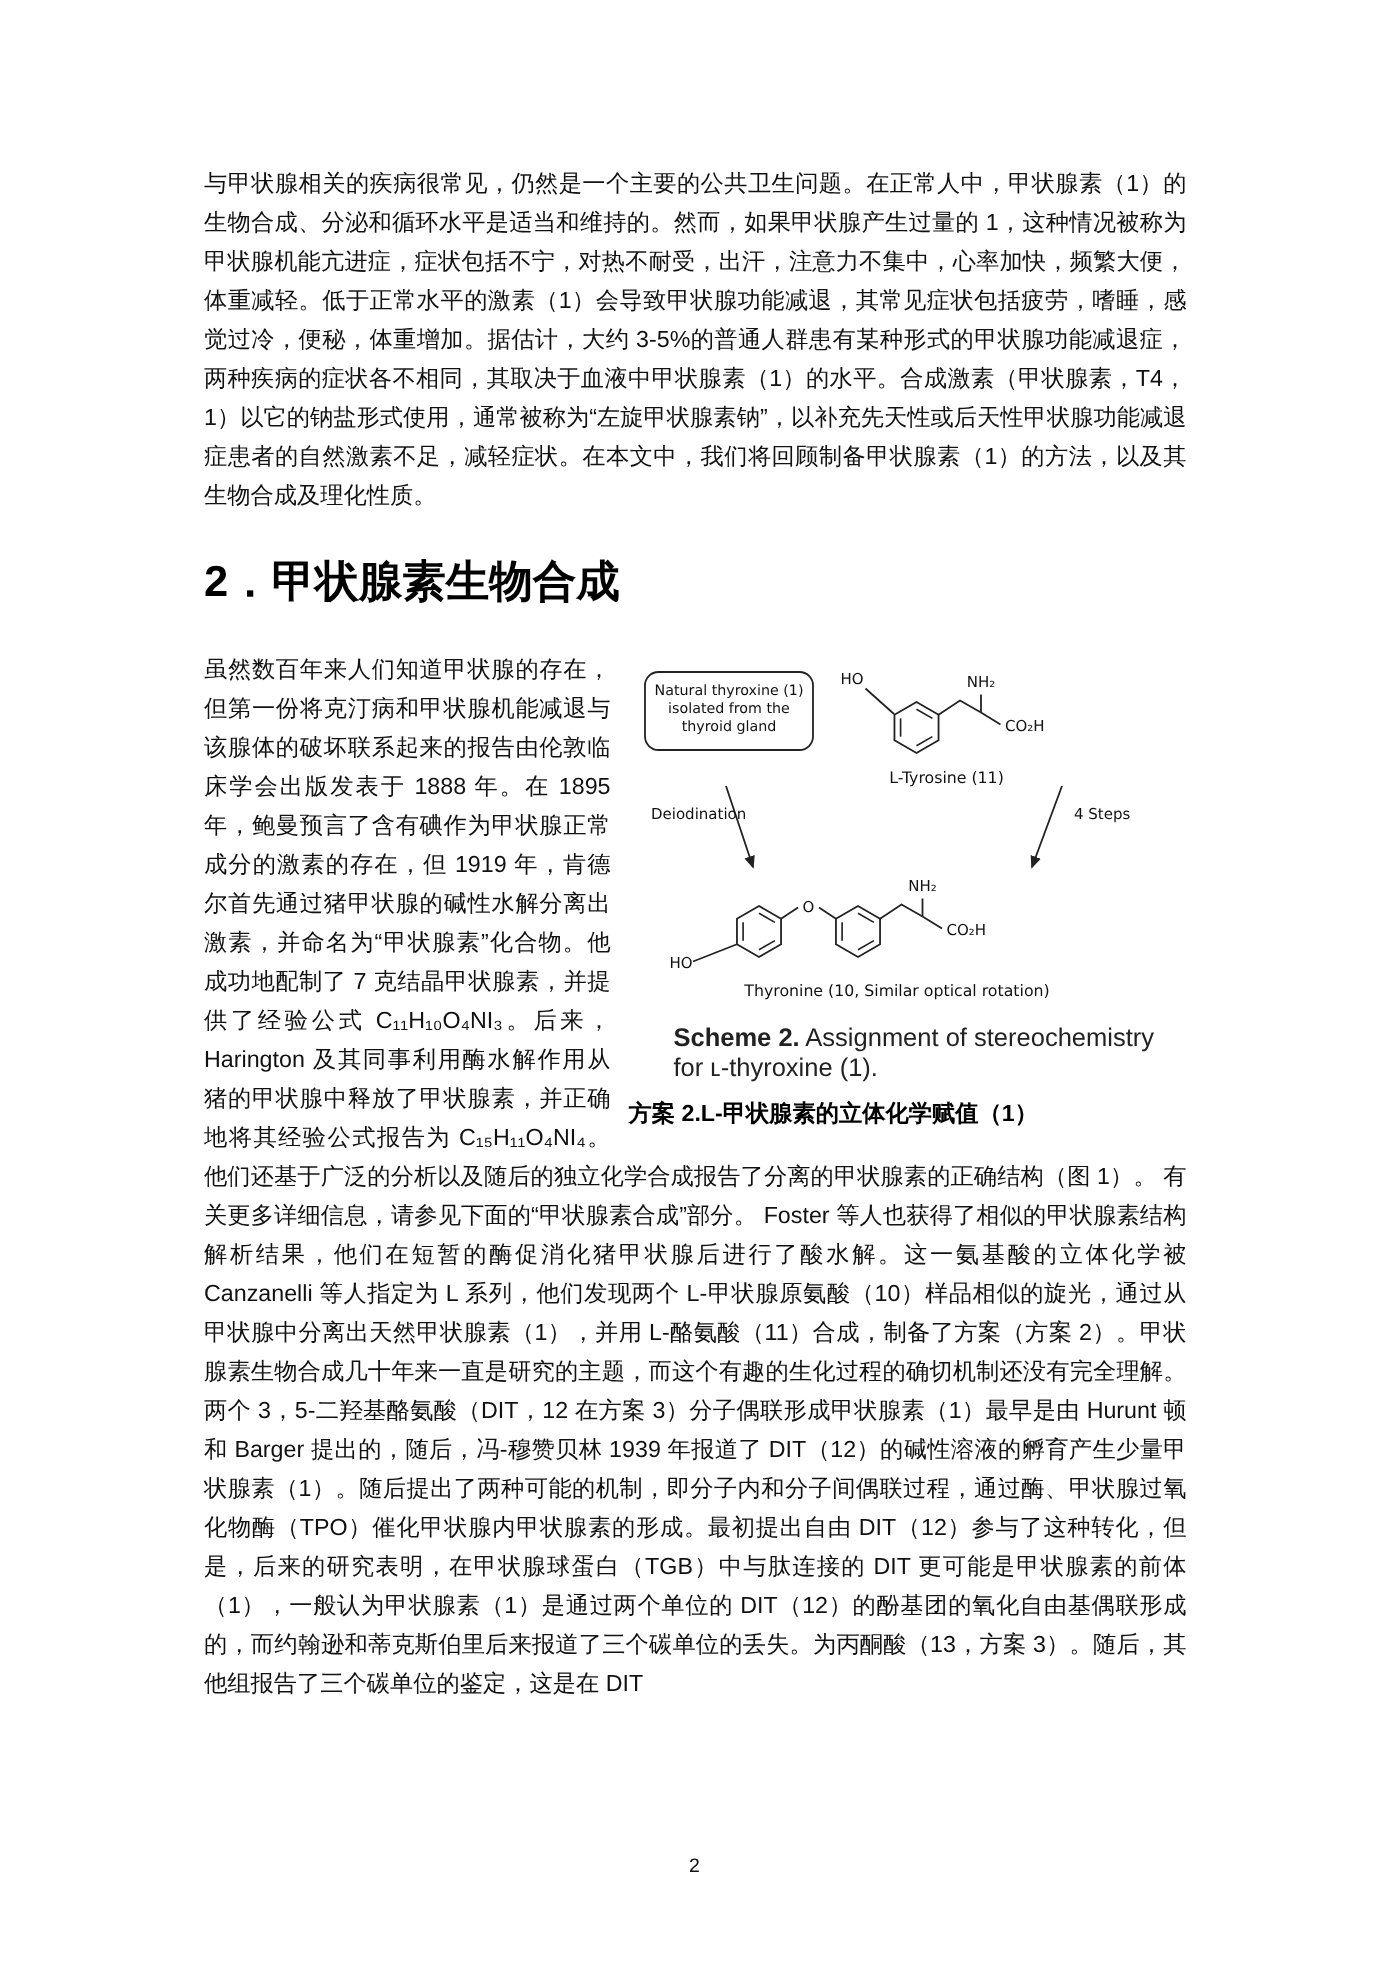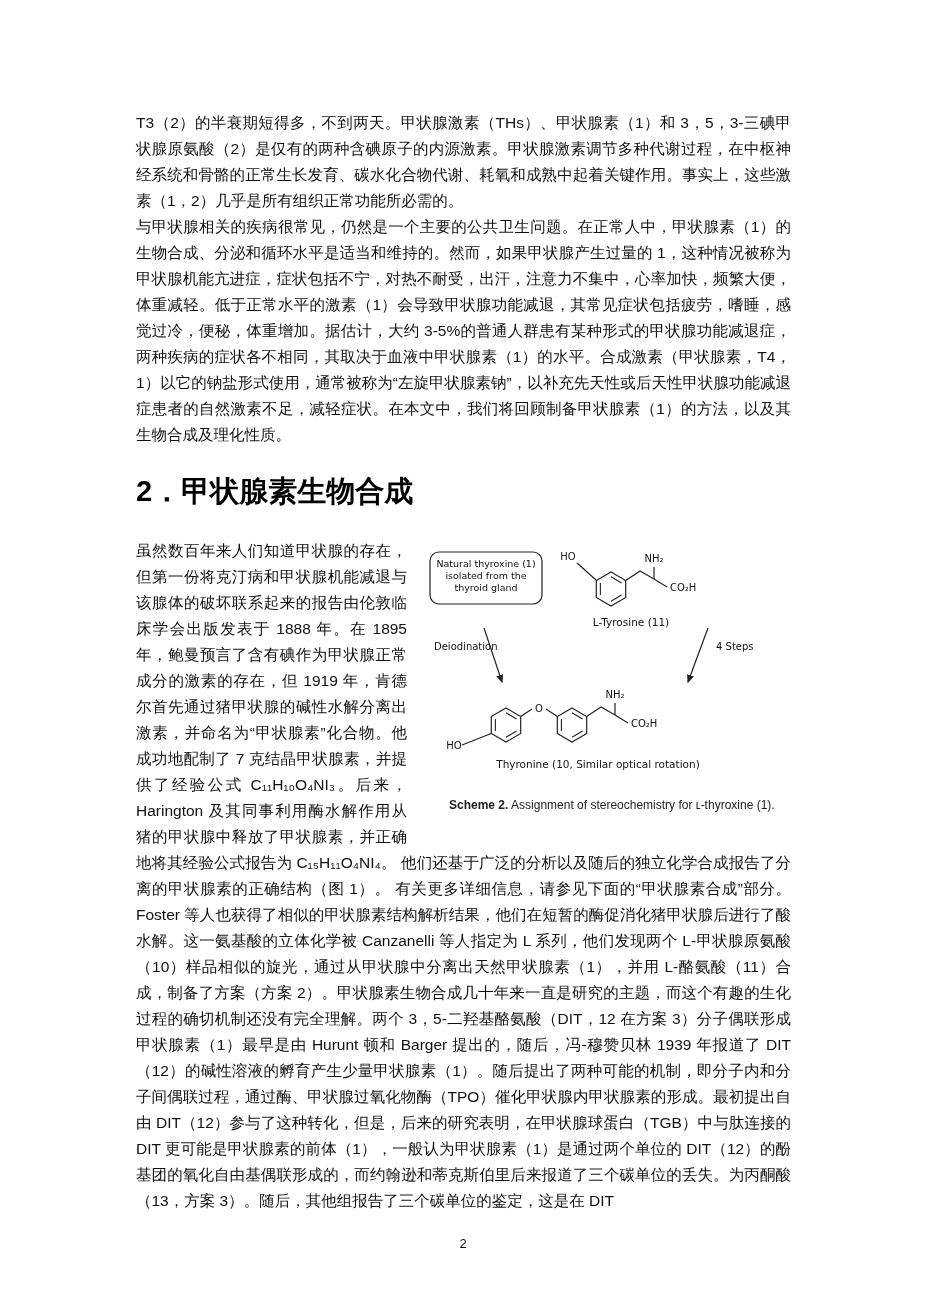--- a/index.html
+++ b/index.html
@@ -22,37 +22,36 @@
   .section-body::after { content:""; display:block; clear:both; }
   .scheme-figure {
     float:right; width:372px; margin:2px 0 6px 12px;
   }
   .scheme-svg { display:block; margin:0 auto; }
   .struct { stroke:#222; stroke-width:1.2; fill:none; }
   .dbl { stroke:#222; stroke-width:1.1; }
   .arrowline { stroke:#222; stroke-width:1.2; fill:none; }
   svg text { fill:#111; font-family:"DejaVu Sans","Liberation Sans",sans-serif; }
   .caption-en {
-    font-size:12px; color:#222; margin:18px 0 10px 30px; text-align:left;
+    font-size:17px; color:#222; margin:6px 0 10px 30px; text-align:left;
   }
   .caption-en .cap-bold { font-weight:700; }
   .caption-zh {
     font-size:15.5px; font-weight:700; color:#000; text-align:left; margin:0;
   }
   .page-number {
     position:absolute; bottom:58px; left:0; right:0;
     text-align:center; font-size:13px; color:#111;
   }
 </style>
 </head>
 <body>
 
 <div class="page">
 
-  <p class="para">T3（2）的半衰期短得多，不到两天。甲状腺激素（THs）、甲状腺素（1）和 3，5，3-三碘甲状腺原氨酸（2）是仅有的两种含碘原子的内源激素。甲状腺激素调节多种代谢过程，在中枢神经系统和骨骼的正常生长发育、碳水化合物代谢、耗氧和成熟中起着关键作用。事实上，这些激素（1，2）几乎是所有组织正常功能所必需的。</p>
   <p class="para">与甲状腺相关的疾病很常见，仍然是一个主要的公共卫生问题。在正常人中，甲状腺素（1）的生物合成、分泌和循环水平是适当和维持的。然而，如果甲状腺产生过量的 1，这种情况被称为甲状腺机能亢进症，症状包括不宁，对热不耐受，出汗，注意力不集中，心率加快，频繁大便，体重减轻。低于正常水平的激素（1）会导致甲状腺功能减退，其常见症状包括疲劳，嗜睡，感觉过冷，便秘，体重增加。据估计，大约 3-5%的普通人群患有某种形式的甲状腺功能减退症，两种疾病的症状各不相同，其取决于血液中甲状腺素（1）的水平。合成激素（甲状腺素，T4，1）以它的钠盐形式使用，通常被称为“左旋甲状腺素钠”，以补充先天性或后天性甲状腺功能减退症患者的自然激素不足，减轻症状。在本文中，我们将回顾制备甲状腺素（1）的方法，以及其生物合成及理化性质。</p>
 
   <h2 class="heading">2．甲状腺素生物合成</h2>
 
   <div class="section-body">
 
     <figure class="scheme-figure">
       <svg class="scheme-svg" width="358" height="240" viewBox="0 0 358 240">
         <defs>
           <g id="benzene">
@@ -107,20 +106,21 @@
           <text x="189" y="158" text-anchor="middle" font-size="10">NH₂</text>
           <line class="struct" x1="189" y1="175" x2="202" y2="183"></line>
           <text x="205" y="187" text-anchor="start" font-size="10">CO₂H</text>
           <text x="172" y="228" text-anchor="middle" font-size="10.5">Thyronine (10, Similar optical rotation)</text>
         </g>
       </svg>
 
       <figcaption class="caption-en">
         <span class="cap-bold">Scheme 2.</span><span> Assignment of stereochemistry for ʟ-thyroxine (1).</span>
       </figcaption>
+      <figcaption class="caption-zh">方案 2.L-甲状腺素的立体化学赋值（1）</figcaption>
     </figure>
 
     <p class="para">虽然数百年来人们知道甲状腺的存在，但第一份将克汀病和甲状腺机能减退与该腺体的破坏联系起来的报告由伦敦临床学会出版发表于 1888 年。在 1895 年，鲍曼预言了含有碘作为甲状腺正常成分的激素的存在，但 1919 年，肯德尔首先通过猪甲状腺的碱性水解分离出激素，并命名为“甲状腺素”化合物。他成功地配制了 7 克结晶甲状腺素，并提供了经验公式 C₁₁H₁₀O₄NI₃。后来，Harington 及其同事利用酶水解作用从猪的甲状腺中释放了甲状腺素，并正确地将其经验公式报告为 C₁₅H₁₁O₄NI₄。 他们还基于广泛的分析以及随后的独立化学合成报告了分离的甲状腺素的正确结构（图 1）。 有关更多详细信息，请参见下面的“甲状腺素合成”部分。 Foster 等人也获得了相似的甲状腺素结构解析结果，他们在短暂的酶促消化猪甲状腺后进行了酸水解。这一氨基酸的立体化学被 Canzanelli 等人指定为 L 系列，他们发现两个 L-甲状腺原氨酸（10）样品相似的旋光，通过从甲状腺中分离出天然甲状腺素（1），并用 L-酪氨酸（11）合成，制备了方案（方案 2）。甲状腺素生物合成几十年来一直是研究的主题，而这个有趣的生化过程的确切机制还没有完全理解。两个 3，5-二羟基酪氨酸（DIT，12 在方案 3）分子偶联形成甲状腺素（1）最早是由 Hurunt 顿和 Barger 提出的，随后，冯-穆赞贝林 1939 年报道了 DIT（12）的碱性溶液的孵育产生少量甲状腺素（1）。随后提出了两种可能的机制，即分子内和分子间偶联过程，通过酶、甲状腺过氧化物酶（TPO）催化甲状腺内甲状腺素的形成。最初提出自由 DIT（12）参与了这种转化，但是，后来的研究表明，在甲状腺球蛋白（TGB）中与肽连接的 DIT 更可能是甲状腺素的前体（1），一般认为甲状腺素（1）是通过两个单位的 DIT（12）的酚基团的氧化自由基偶联形成的，而约翰逊和蒂克斯伯里后来报道了三个碳单位的丢失。为丙酮酸（13，方案 3）。随后，其他组报告了三个碳单位的鉴定，这是在 DIT</p>
   </div>
 
   <div class="page-number">2</div>
 
 </div>
 
 </body></html>

